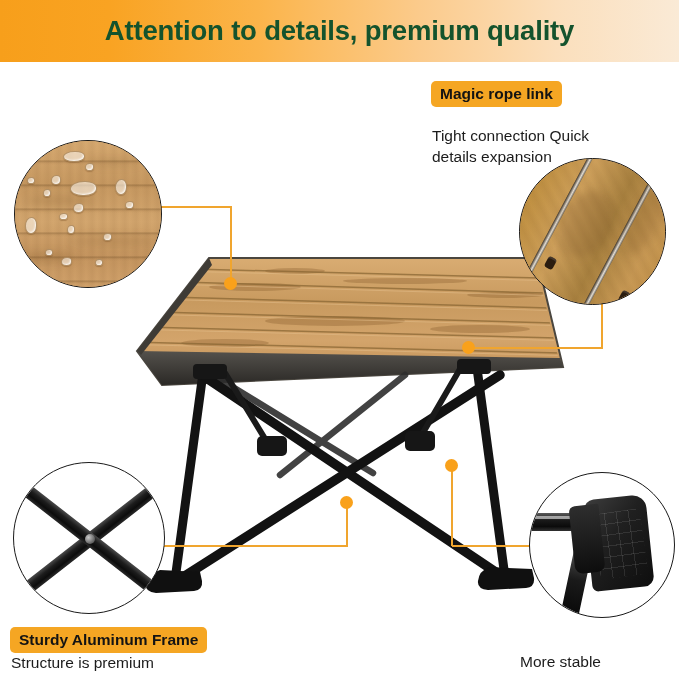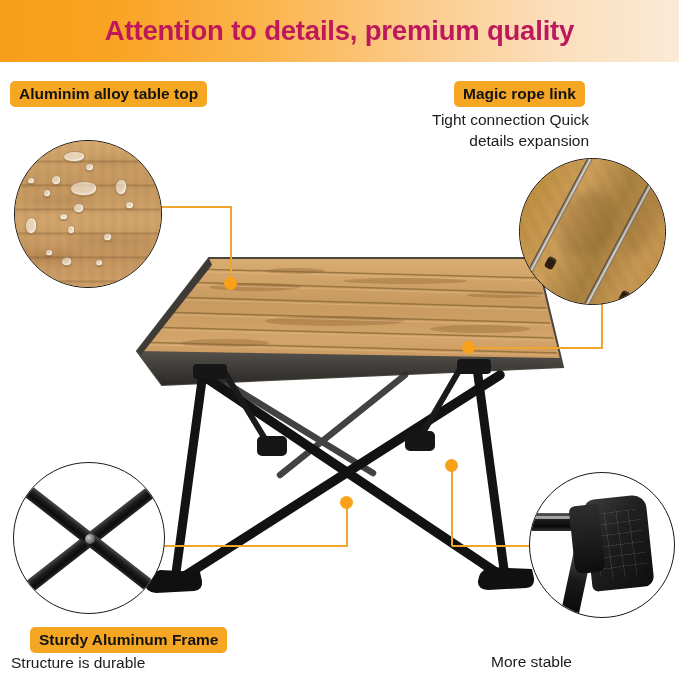--- a/index.html
+++ b/index.html
@@ -36,21 +36,21 @@
   .header-title {
     position: absolute;
     left: 0; top: 0;
     width: 679px;
     height: 62px;
     display: flex;
     align-items: center;
     justify-content: center;
     font-size: 27.5px;
     font-weight: bold;
-    color: #be185d;
+    color: #14532d;
     letter-spacing: -0.2px;
     white-space: nowrap;
   }
 
   
   .badge {
     position: absolute;
     background: #F5A623;
     color: #131313;
     font-weight: bold;
@@ -64,28 +64,28 @@
     position: absolute;
     color: #1b1b1b;
     font-size: 15.5px;
     line-height: 1.33;
     white-space: pre;
   }
 
   .badge-tabletop   { left: 10px;  top: 81px; }
   .sub-tabletop     { left: 11px;  top: 110px; }
 
-  .badge-rope       { left: 431px; top: 81px; margin-left: 23px; }
-  .sub-rope         { left: 432px; top: 110px; text-align: right; }
-
-  .badge-frame      { left: 10px;  top: 627px; margin-left: 20px; }
+  .badge-rope       { left: 431px; top: 81px; }
+  .sub-rope         { left: 432px; top: 126px; }
+
+  .badge-frame      { left: 10px;  top: 627px; }
   .sub-frame        { left: 11px;  top: 653px; }
 
   .badge-legcap     { left: 503px; top: 625px; }
-  .sub-legcap       { left: 491px; top: 652px; }
+  .sub-legcap       { left: 520px; top: 652px; }
 
   
   .detail-circle {
     position: absolute;
     border-radius: 50%;
     border: 1.6px solid #1a1a1a;
     overflow: hidden;
     background: #cfa168;
   }
   .circle-tabletop { left: 14px;  top: 140px; width: 148px; height: 148px; }
@@ -400,23 +400,22 @@
 
     <div class="legcap-tube" style="left:36px; top:72px; width:18px; height:88px; transform: rotate(12deg);"></div>
 
     <div class="legcap-body" style="left:58px; top:24px; width:62px; height:92px; transform: rotate(-6deg);"></div>
     <div class="legcap-tread" style="left:66px; top:38px; width:48px; height:66px;"></div>
     <div style="position:absolute; left:42px; top:32px; width:30px; height:68px;
                 background:linear-gradient(180deg,#2e2e2e,#0d0d0d); border-radius:6px 2px 8px 8px;
                 transform:rotate(-6deg);"></div>
   </div>
 
-  <div class="badge badge-tabletop">Aluminim alloy table top</div>
 
   <div class="badge badge-rope">Magic rope link</div>
   <div class="subtext sub-rope"><span>Tight connection Quick</span><br><span>details expansion</span></div>
 
   <div class="badge badge-frame">Sturdy  Aluminum Frame</div>
-  <div class="subtext sub-frame">Structure is durable</div>
+  <div class="subtext sub-frame">Structure is premium</div>
 
   <div class="subtext sub-legcap">More stable</div>
 
 </div>
 
 </body></html>

